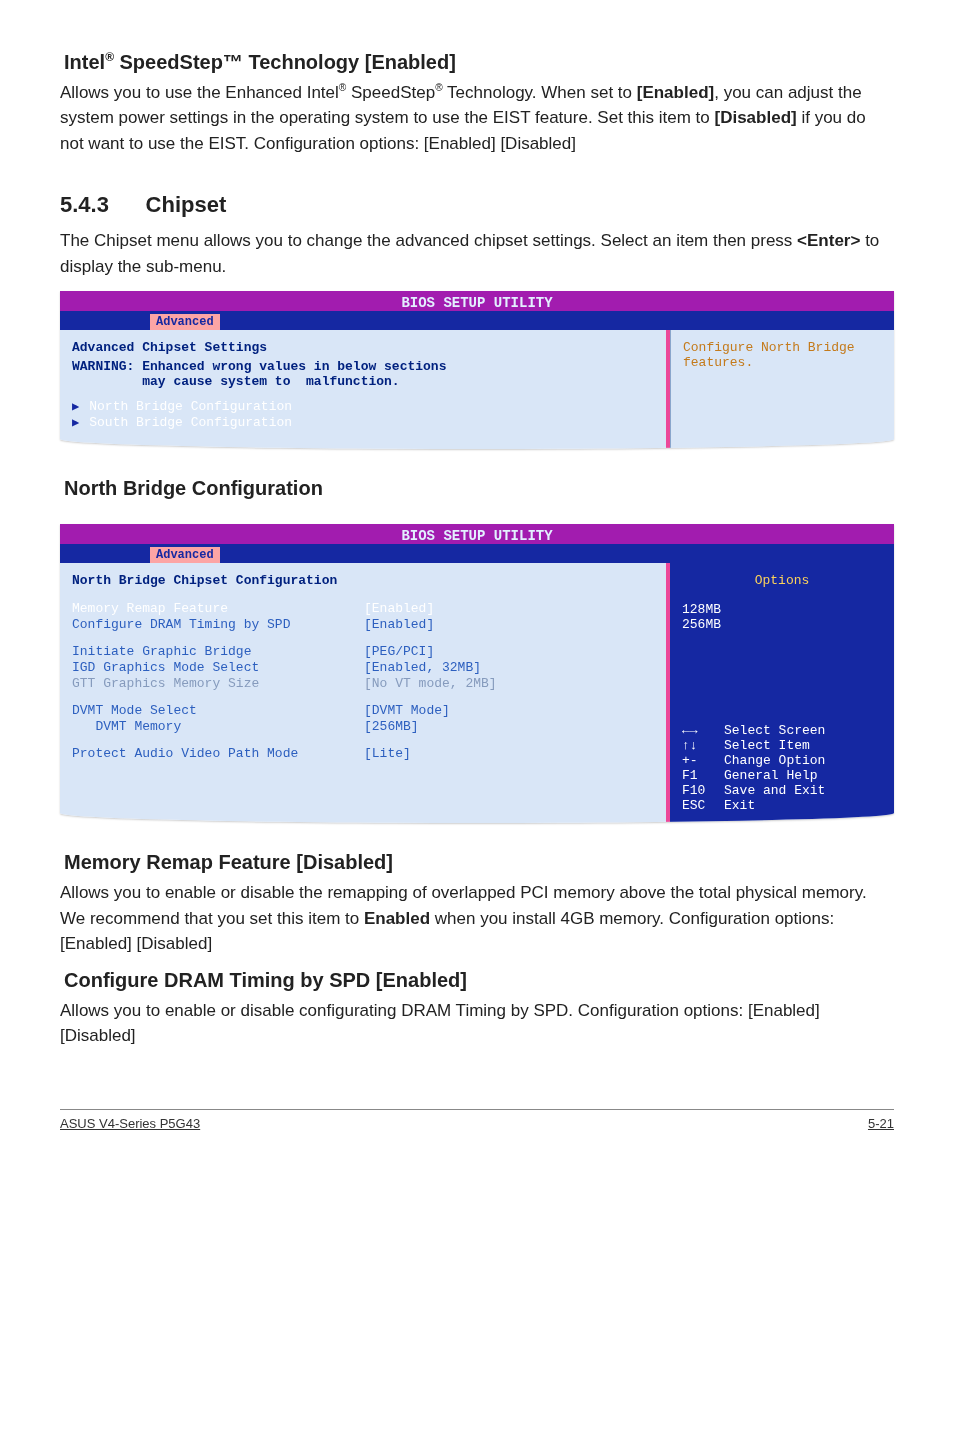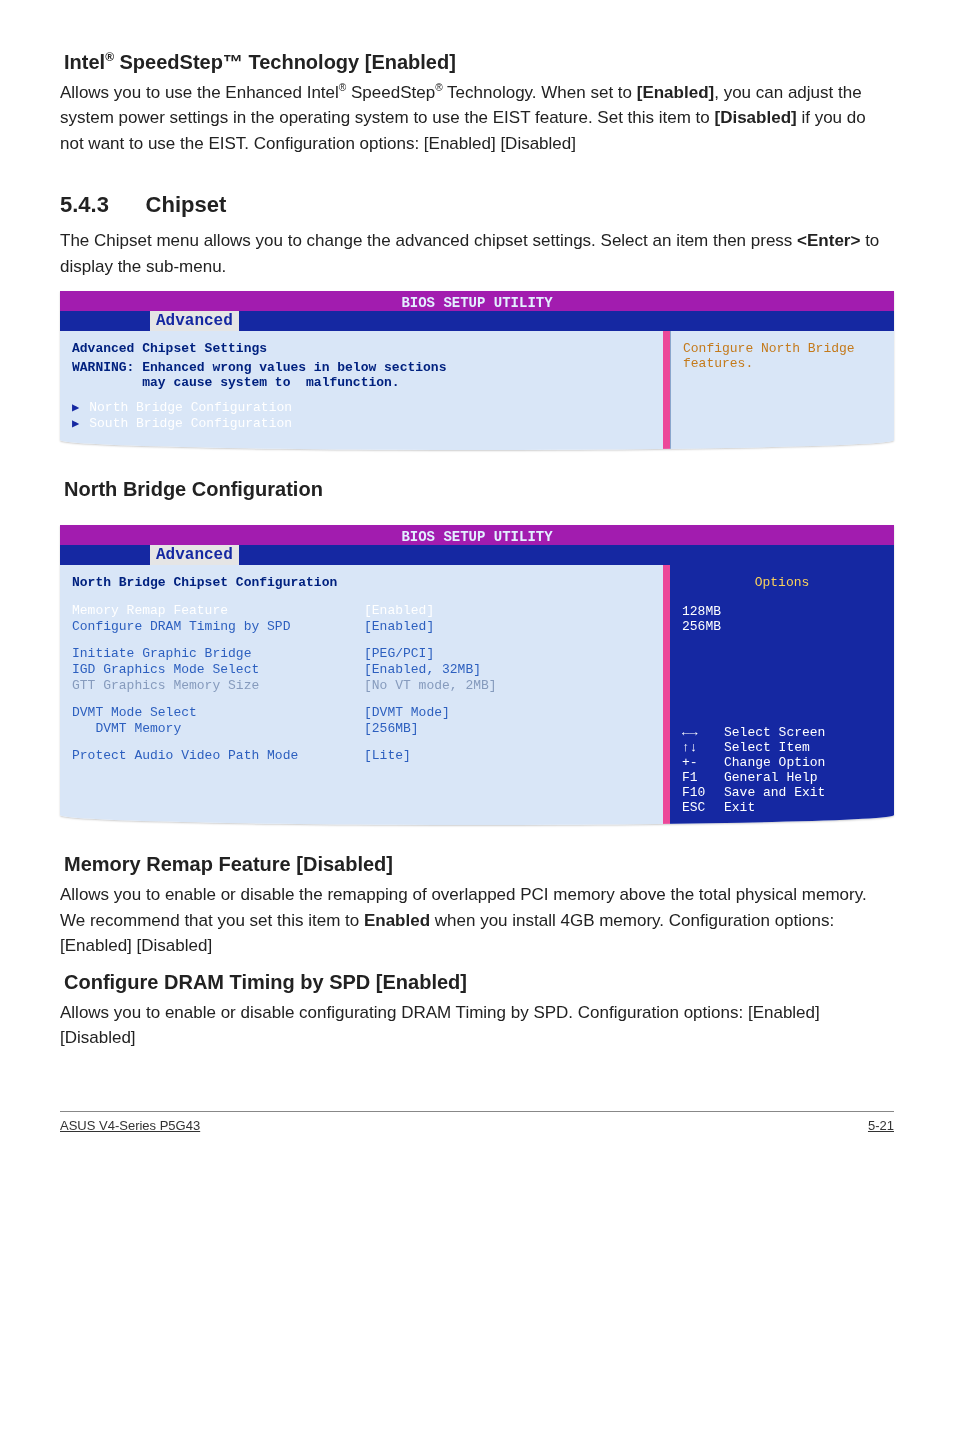--- a/index.html
+++ b/index.html
@@ -43,38 +43,38 @@
     padding: 4px 0 0 0;
     text-align: center;
     font-size: 14px;
   }
   .bios-tabrow {
     background: #1528a2;
     padding: 0 0 0 90px;
   }
   .bios-tab {
     display: inline-block;
-    background: #e5e5e5;
+    background: #fca5a5;
     color: #1528a2;
     font-family: "Courier New", monospace;
     font-weight: bold;
-    font-size: 16px;
+    font-size: 12px;
     padding: 1px 6px;
   }
   .bios-body {
     display: flex;
     background: #d9e6f7;
   }
   .bios-left {
     flex: 1;
     padding: 10px 12px 18px 12px;
     font-family: "Courier New", monospace;
     font-size: 13px;
     color: #00217f;
-    border-right: 7px solid #ec4899;
+    border-right: 4px solid #ec4899;
   }
   .bios-right {
     width: 224px;
     background: #1528a2;
     color: #fff;
     font-family: "Courier New", monospace;
     font-size: 13px;
     padding: 10px 12px 18px 12px;
     position: relative;
   }

